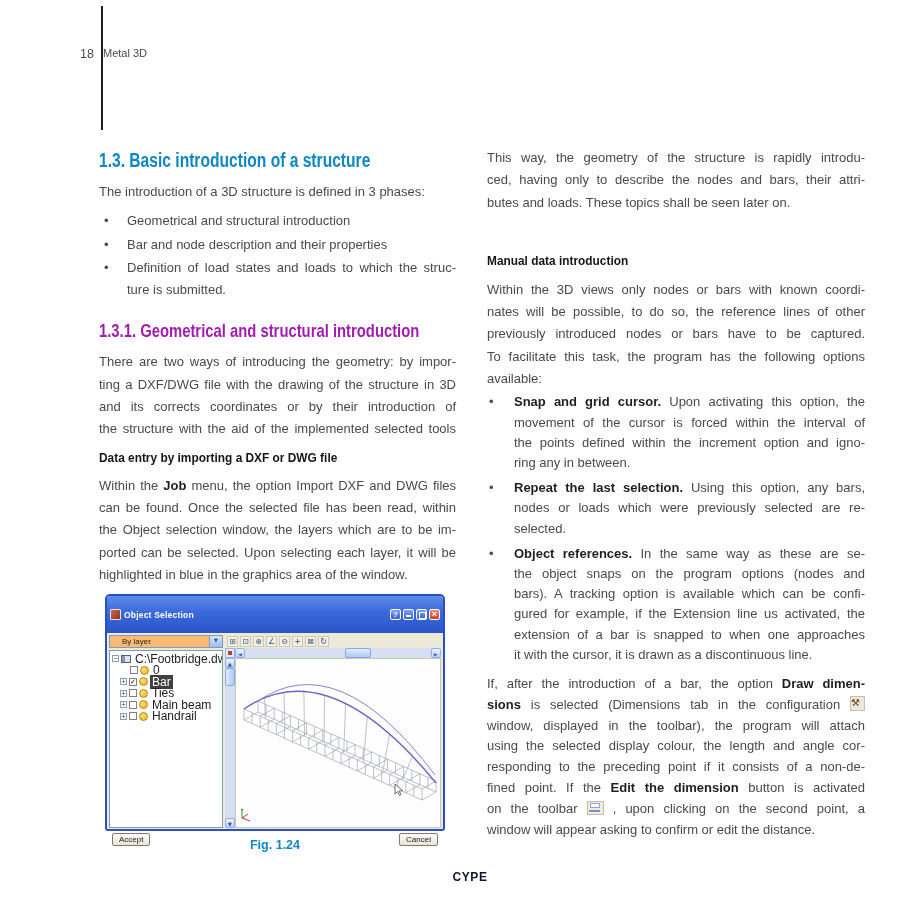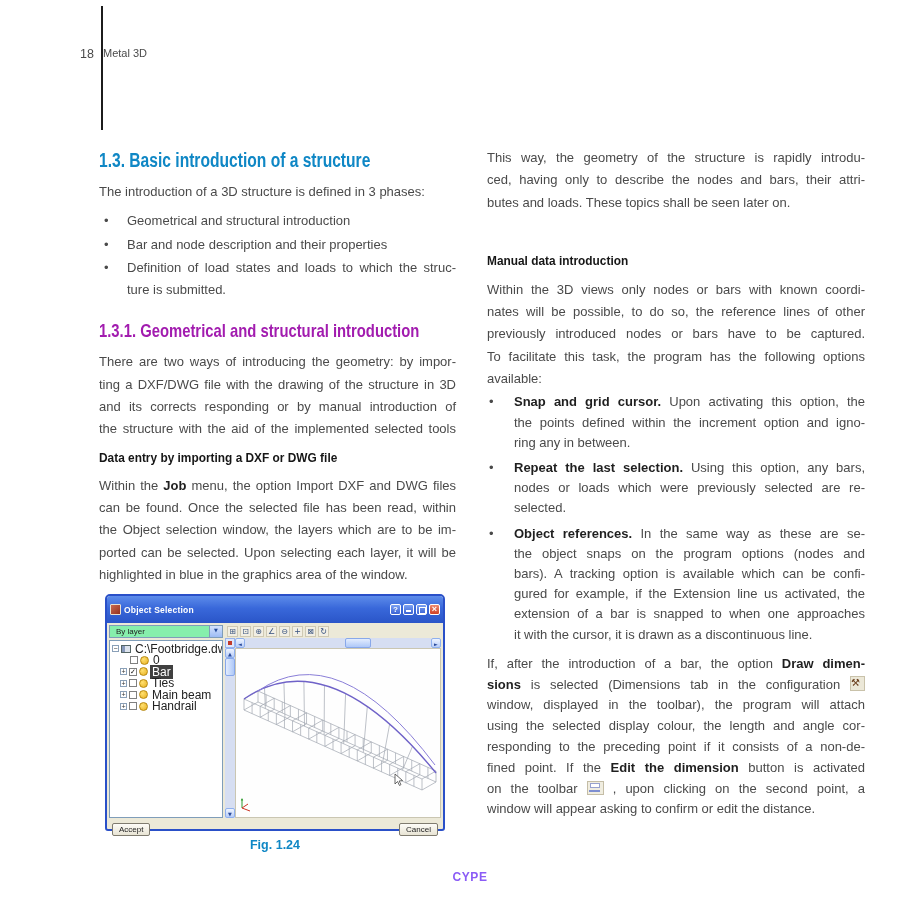--- a/index.html
+++ b/index.html
@@ -56,40 +56,40 @@
   .ic-edit-dimension::before{content:"";position:absolute;left:2px;top:1px;width:8px;height:3px;
       border:1px solid #98a2ce;background:#fff;}
   .ic-edit-dimension::after{content:"";position:absolute;left:1px;bottom:2px;width:11px;height:2px;background:#7e8ed0;}
 
   
   figure{margin:8px 0 0 6px;padding:0;}
   figcaption{margin-top:7px;width:340px;text-align:center;font-size:12.5px;font-weight:bold;color:#0f87c5;}
 
   .xp{position:relative;width:340px;height:237px;background:#ece9d8;border:2px solid #2a50c8;
       border-radius:5px 5px 3px 3px;box-sizing:border-box;font-family:"Liberation Sans",sans-serif;}
-  .xp-title{height:27px;background:linear-gradient(180deg,#5d8cea 0%,#3968da 45%,#2a55c8 100%);
-      border-radius:3px 3px 0 0;display:flex;align-items:center;padding:0 3px;}
+  .xp-title{height:21px;background:linear-gradient(180deg,#5d8cea 0%,#3968da 45%,#2a55c8 100%);
+      border-radius:3px 3px 0 0;display:flex;align-items:center;padding:8px 3px;}
   .xp-ico{width:9px;height:9px;flex:none;background:linear-gradient(135deg,#c86a50,#95301e);
       border:1px solid #e8e0d0;border-radius:1px;margin-right:3px;}
   .xp-title-text{color:#fff;font-size:8.5px;font-weight:bold;letter-spacing:.2px;}
   .xp-btns{margin-left:auto;display:flex;gap:2px;}
   .xpb{width:11px;height:11px;box-sizing:border-box;border:1px solid #fff;border-radius:2px;
       background:linear-gradient(180deg,#7ba1f2,#3a62d4);position:relative;}
   .xpb.help::before{content:"?";position:absolute;left:0;right:0;top:0;text-align:center;
       color:#fff;font-size:8px;line-height:9px;font-weight:bold;}
   .xpb.min::before{content:"";position:absolute;left:2px;bottom:2px;width:5px;height:2px;background:#fff;}
   .xpb.max::before{content:"";position:absolute;left:2px;top:2px;width:5px;height:5px;border:1px solid #fff;}
   .xpb.close{background:linear-gradient(180deg,#ef8a6e,#cf4026);}
   .xpb.close::before{content:"×";position:absolute;left:0;right:0;top:-1px;text-align:center;
       color:#fff;font-size:9px;line-height:11px;font-weight:bold;}
 
   .xp-body{display:flex;height:197px;padding:2px;box-sizing:border-box;}
   .xp-left{width:114px;flex:none;display:flex;flex-direction:column;margin-right:2px;}
-  .combo{height:13px;box-sizing:border-box;background:#86efac;border:1px solid #7f9db9;
-      display:flex;align-items:center;padding-left:6px;font-size:8px;color:#222;}
+  .combo{height:13px;box-sizing:border-box;background:#fdba74;border:1px solid #7f9db9;
+      display:flex;align-items:center;padding-left:12px;font-size:8px;color:#222;}
   .combo-btn{margin-left:auto;width:12px;height:100%;background:linear-gradient(#d5e3fd,#9cbcf4);
       border-left:1px solid #7f9db9;position:relative;}
   .combo-btn::before{content:"▼";position:absolute;left:0;right:0;top:1px;text-align:center;
       font-family:"DejaVu Sans",sans-serif;font-size:5px;color:#234a9a;}
   .tree{flex:1;margin-top:2px;background:#fff;border:1px solid #7f9db9;padding:2px 1px;overflow:hidden;}
   .trow{display:flex;align-items:center;height:11.5px;font-size:12px;color:#222;white-space:nowrap;}
   .trow.child{margin-left:8px;}
   .exp{flex:none;width:7px;height:7px;box-sizing:border-box;border:1px solid #8aa0b8;background:#fff;
       margin:0 2px 0 1px;position:relative;}
   .exp::before{position:absolute;left:0;right:0;top:-1px;text-align:center;font-size:7px;line-height:7px;color:#333;}
@@ -136,21 +136,21 @@
   .axes-glyph{position:absolute;left:2px;bottom:4px;}
 
   .xp-footer{height:19px;display:flex;align-items:center;padding:0 5px;}
   .xp-btn{height:13px;box-sizing:border-box;background:linear-gradient(#fdfcf8,#e8e4d4);
       border:1px solid #7f7b6f;border-radius:2px;font-size:8px;color:#222;
       line-height:11px;text-align:center;padding:0 6px;font-family:"Liberation Sans",sans-serif;}
   .xp-btn.cancel{margin-left:auto;}
 
   
   .page-footer{position:absolute;left:400px;top:870px;width:140px;text-align:center;
-      font-size:12px;font-weight:bold;color:#8b5cf6;letter-spacing:.6px;}
+      font-size:12px;font-weight:bold;color:#0f172a;letter-spacing:.6px;}
 </style>
 </head>
 <body>
 
 <div class="page">
 
   <div class="hdr-num">18</div>
   <div class="hdr-rule"></div>
   <div class="hdr-chap">Metal 3D</div>
 
@@ -177,21 +177,21 @@
           <div class="li-body">
             <div class="ln">Definition of load states and loads to which the struc-</div>
             <div class="ln ln-last">ture is submitted.</div>
           </div>
         </li>
     </ul>
     <h2><span class="cond">1.3.1. Geometrical and structural introduction</span></h2>
     <div class="para para2">
         <div class="ln">There are two ways of introducing the geometry: by impor-</div>
         <div class="ln">ting a DXF/DWG file with the drawing of the structure in 3D</div>
-        <div class="ln">and its corrects responding or by manual introduction of</div>
+        <div class="ln">and its corrects coordinates or by their introduction of</div>
         <div class="ln">the structure with the aid of the implemented selected tools</div>
       </div>
     <h3><span class="cond2">Data entry by importing a DXF or DWG file</span></h3>
     <div class="para para3">
         <div class="ln">Within the <b>Job</b> menu, the option Import DXF and DWG files</div>
         <div class="ln">can be found. Once the selected file has been read, within</div>
         <div class="ln">the Object selection window, the layers which are to be im-</div>
         <div class="ln">ported can be selected. Upon selecting each layer, it will be</div>
         <div class="ln ln-last">highlighted in blue in the graphics area of the window.</div>
       </div>
@@ -403,20 +403,21 @@
         <div class="ln">nates will be possible, to do so, the reference lines of other</div>
         <div class="ln">previously introduced nodes or bars have to be captured.</div>
         <div class="ln">To facilitate this task, the program has the following options</div>
         <div class="ln ln-last">available:</div>
       </div>
     <ul>
       <li>
           <span class="dot">•</span>
           <div class="li-body">
             <div class="ln"><b>Snap and grid cursor.</b> Upon activating this option, the</div>
+            <div class="ln">movement of the cursor is forced within the interval of</div>
             <div class="ln">the points defined within the increment option and igno-</div>
             <div class="ln ln-last">ring any in between.</div>
           </div>
         </li>
       <li>
           <span class="dot">•</span>
           <div class="li-body">
             <div class="ln"><b>Repeat the last selection.</b> Using this option, any bars,</div>
             <div class="ln">nodes or loads which were previously selected are re-</div>
             <div class="ln ln-last">selected.</div>

